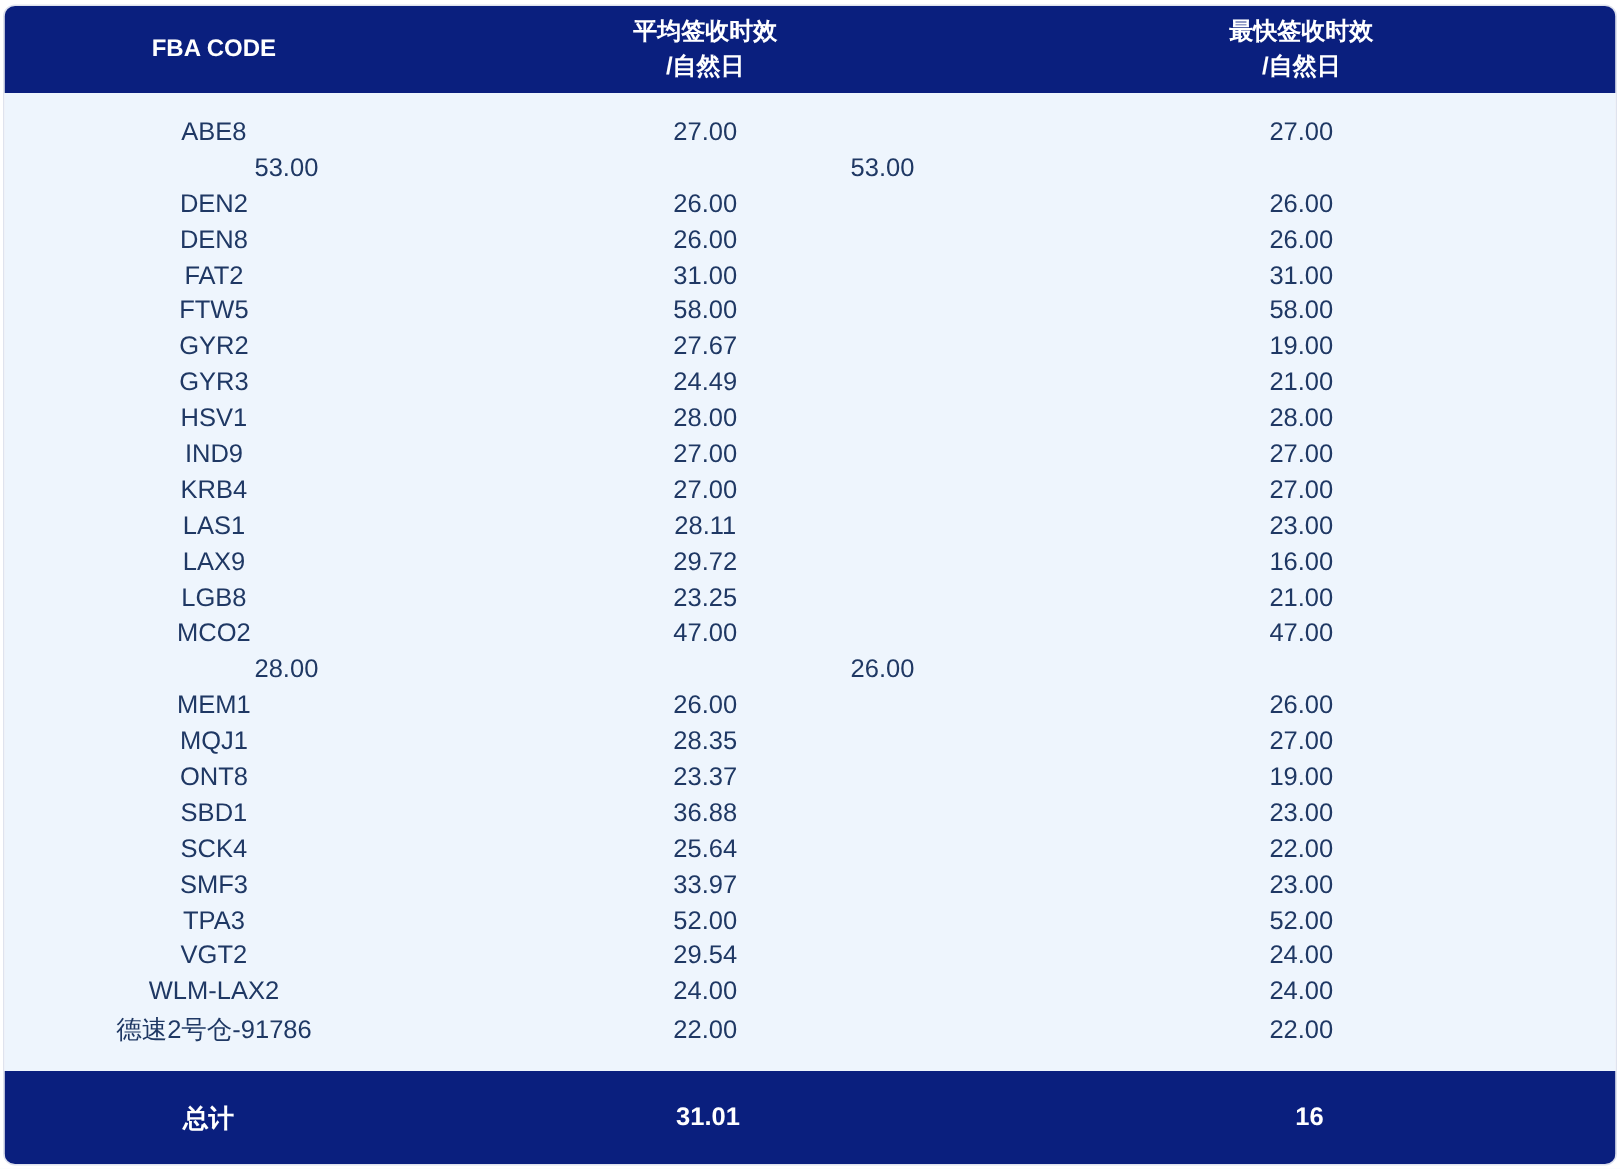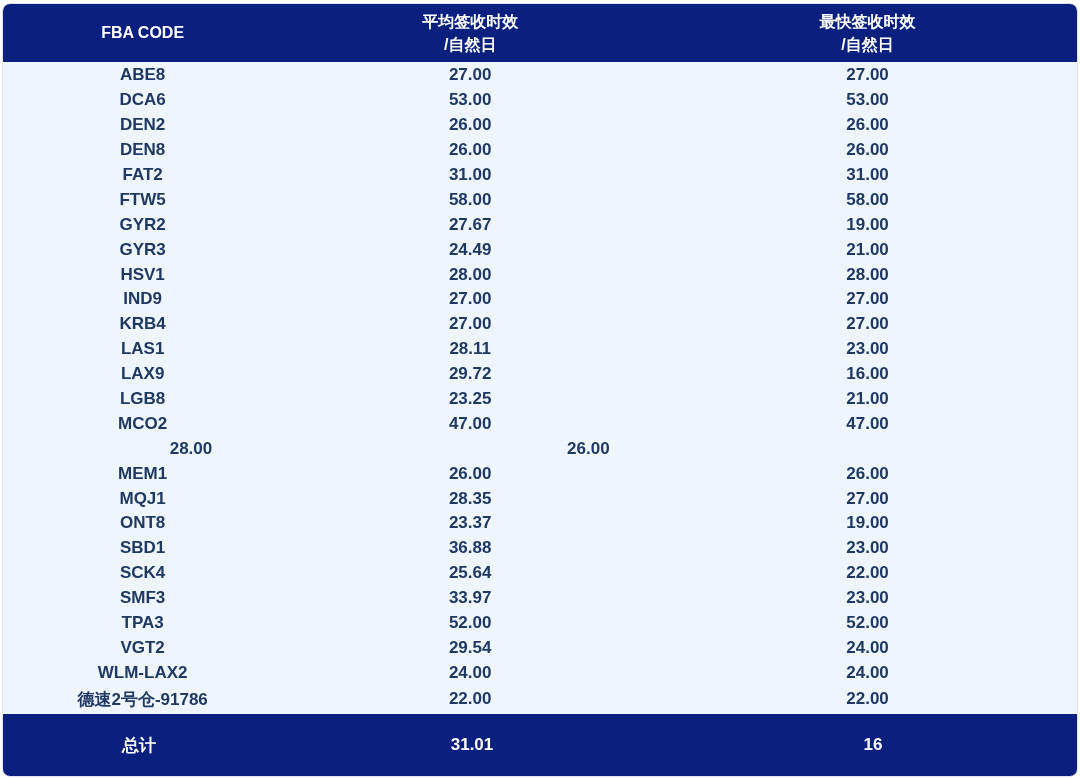--- a/index.html
+++ b/index.html
@@ -46,23 +46,23 @@
   .c1 { width: 26%; }
   .c2 { width: 35%; }
   .c3 { width: 39%; }
   .hdr-line { display: block; line-height: 23px; text-align: center; }
   .tbody {
     flex: 1 1 auto;
     background: var(--body-bg, #eef5fd);
     color: var(--body-text, #1f3864);
     display: flex;
     flex-direction: column;
-    font-weight: bold;
+    font-weight: normal;
     font-size: 17px;
-    padding: 1px 0;
+    padding: 14px 0;
   }
   .trow {
     flex: 1 1 auto;
     display: flex;
     align-items: center;
   }
   .tfoot {
     height: 62px;
     flex: 0 0 62px;
     background: var(--header-bg, #0a1f7e);
@@ -92,21 +92,20 @@
       </div>
     </div>
 
     <div class="tbody" id="tbody">
         <div class="trow">
           <div class="c c1">ABE8</div>
           <div class="c c2">27.00</div>
           <div class="c c3">27.00</div>
         </div>
         <div class="trow">
-          <div class="c c1">DCA6</div>
           <div class="c c2">53.00</div>
           <div class="c c3">53.00</div>
         </div>
         <div class="trow">
           <div class="c c1">DEN2</div>
           <div class="c c2">26.00</div>
           <div class="c c3">26.00</div>
         </div>
         <div class="trow">
           <div class="c c1">DEN8</div>

